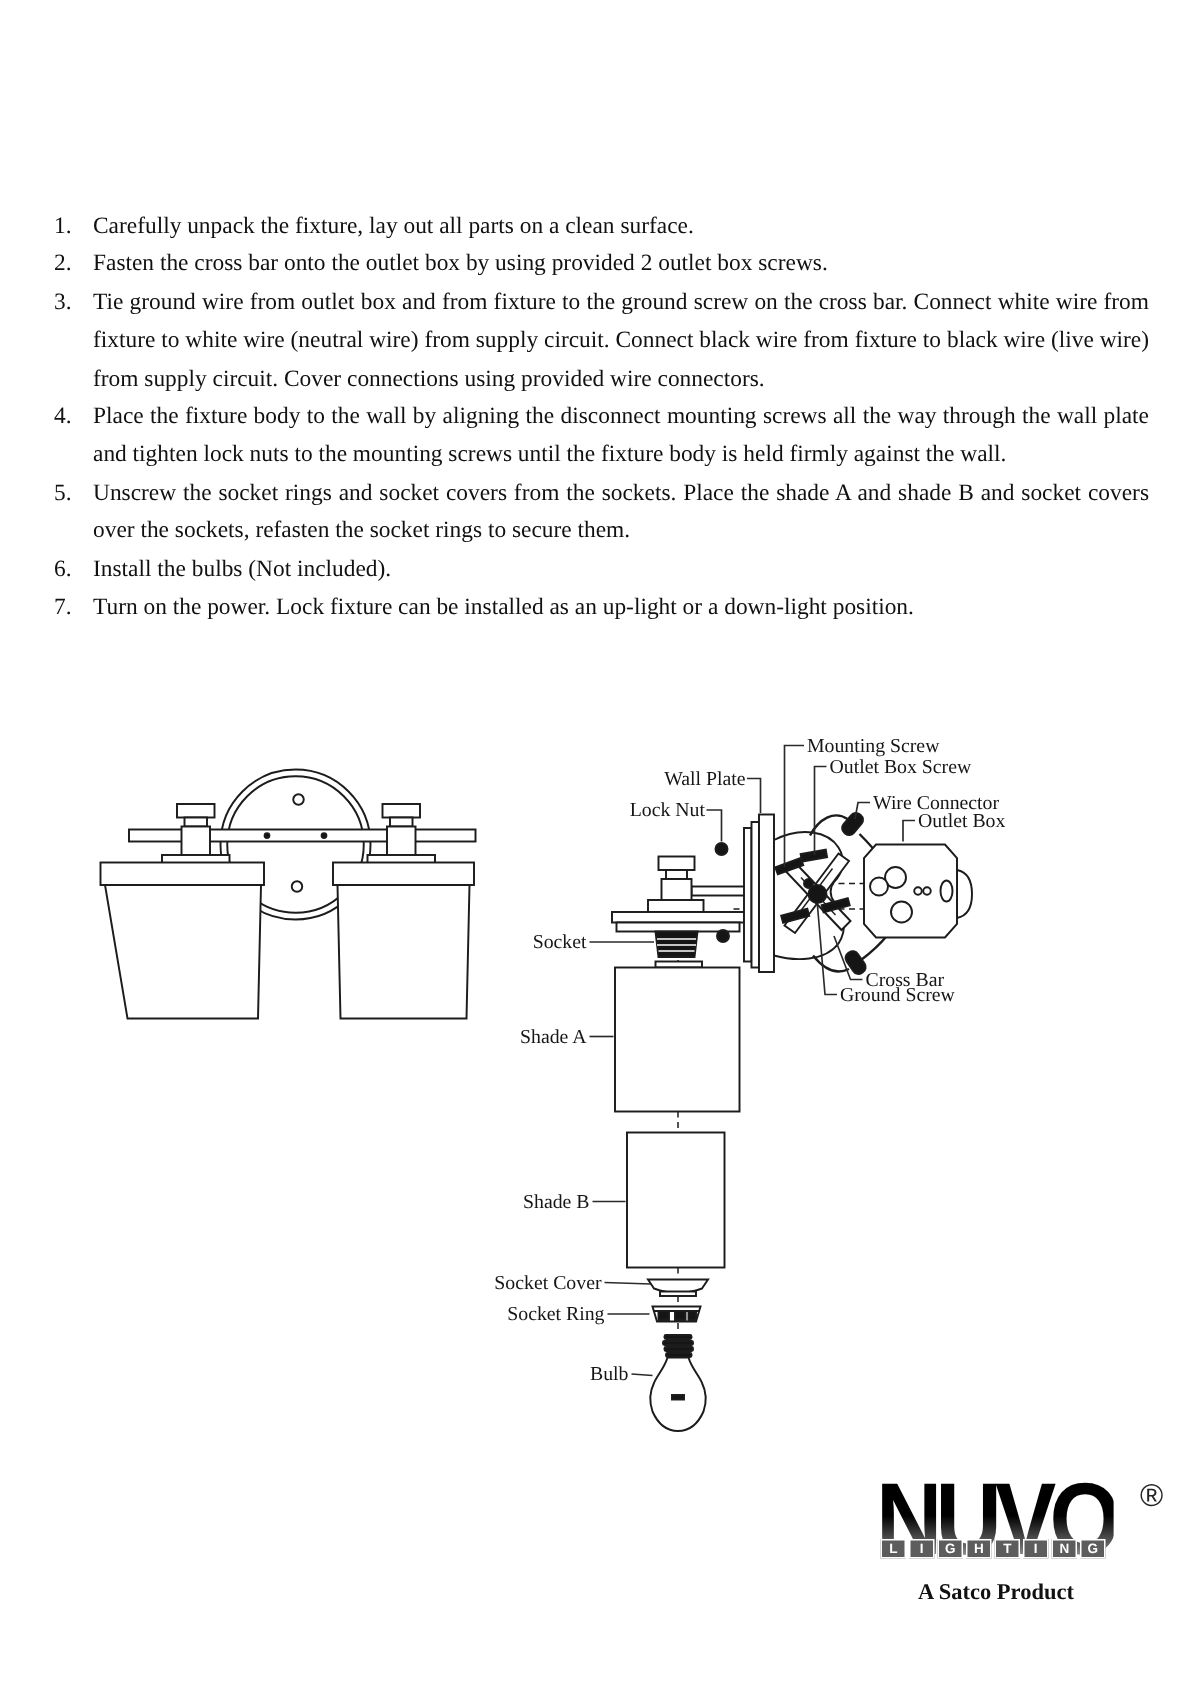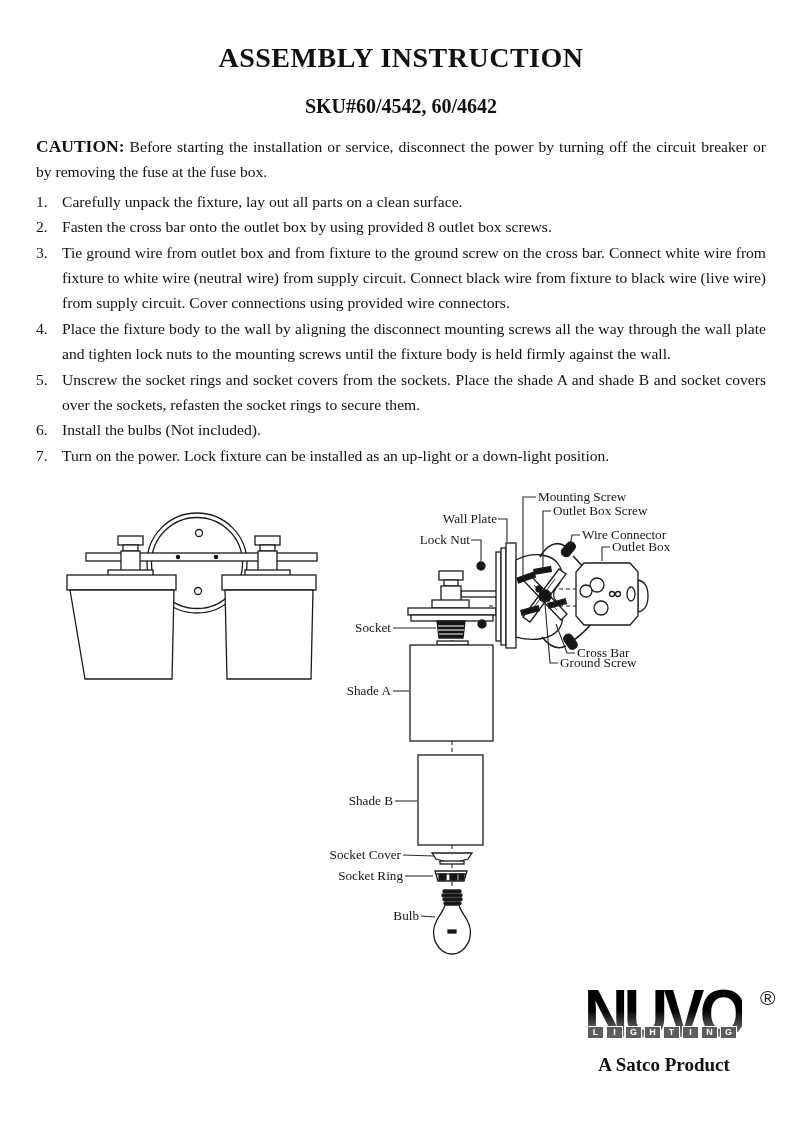--- a/index.html
+++ b/index.html
@@ -48,42 +48,39 @@
   .lband{
     position:absolute;left:3px;bottom:2px;display:flex;gap:2px;
   }
   .lcell{
     display:block;width:15px;height:11px;background:#5d5d5d;
     border:1px solid #fff;color:#fff;text-align:center;
     font-family:"Liberation Sans",sans-serif;font-size:9px;font-weight:bold;
     line-height:11px;
   }
   .satco{
-    margin:13px 0 0 0;text-align:center;font-size:19px;font-weight:bold;
+    margin:13px 0 0 0;text-align:center;font-size:15px;font-weight:bold;
   }
 </style>
 </head>
 <body>
 
 <div class="page">
 
-  <h1 class="title">ASSEMBLY INSTRUCTION</h1>
-  <h2 class="subtitle">SKU#60/4542, 60/4642</h2>
 
   <div class="textblock">
-    <p class="just"><span class="lead">CAUTION:</span> <span>Before starting the installation or service, disconnect the power by turning off the circuit breaker or by removing the fuse at the fuse box.</span></p>
 
     <div class="steps">
       <div class="step">
           <span class="num">1.</span>
           <span class="txt">Carefully unpack the fixture, lay out all parts on a clean surface.</span>
         </div>
       <div class="step">
           <span class="num">2.</span>
-          <span class="txt">Fasten the cross bar onto the outlet box by using provided 8 outlet box screws.</span>
+          <span class="txt">Fasten the cross bar onto the outlet box by using provided 2 outlet box screws.</span>
         </div>
       <div class="step">
           <span class="num">3.</span>
           <span class="txt">Tie ground wire from outlet box and from fixture to the ground screw on the cross bar. Connect white wire from fixture to white wire (neutral wire) from supply circuit. Connect black wire from fixture to black wire (live wire) from supply circuit. Cover connections using provided wire connectors.</span>
         </div>
       <div class="step">
           <span class="num">4.</span>
           <span class="txt">Place the fixture body to the wall by aligning the disconnect mounting screws all the way through the wall plate and tighten lock nuts to the mounting screws until the fixture body is held firmly against the wall.</span>
         </div>
       <div class="step">

